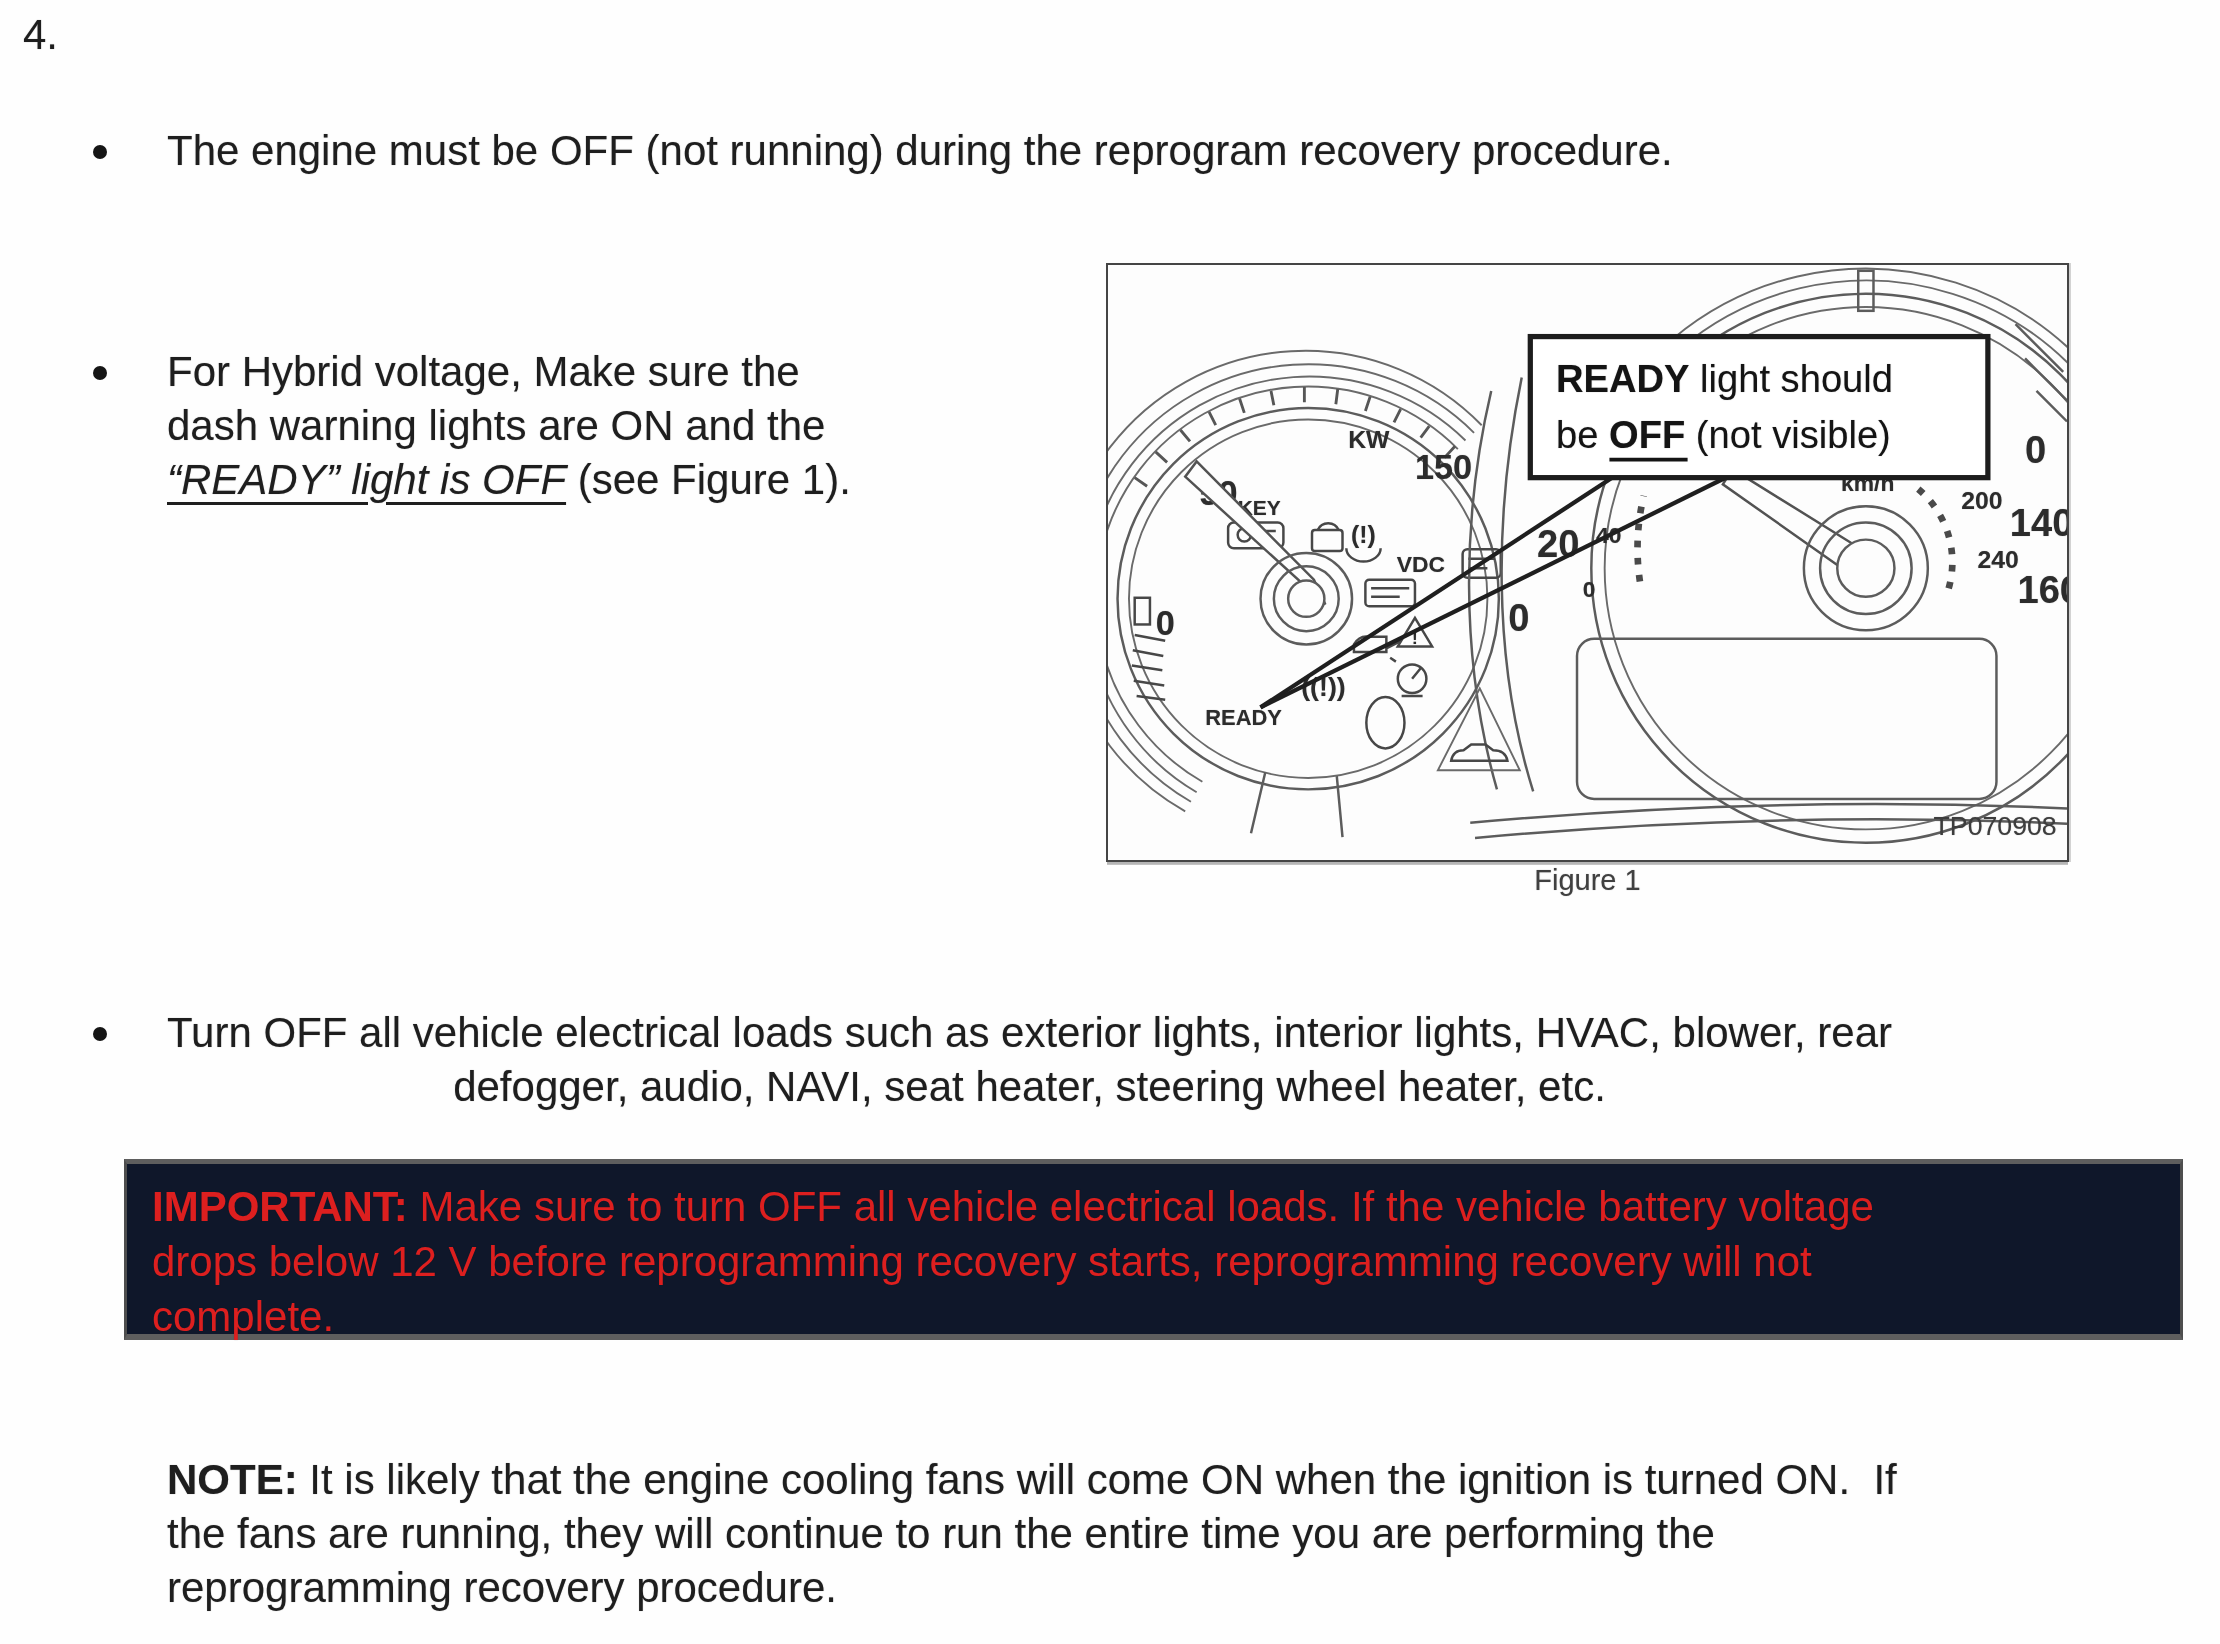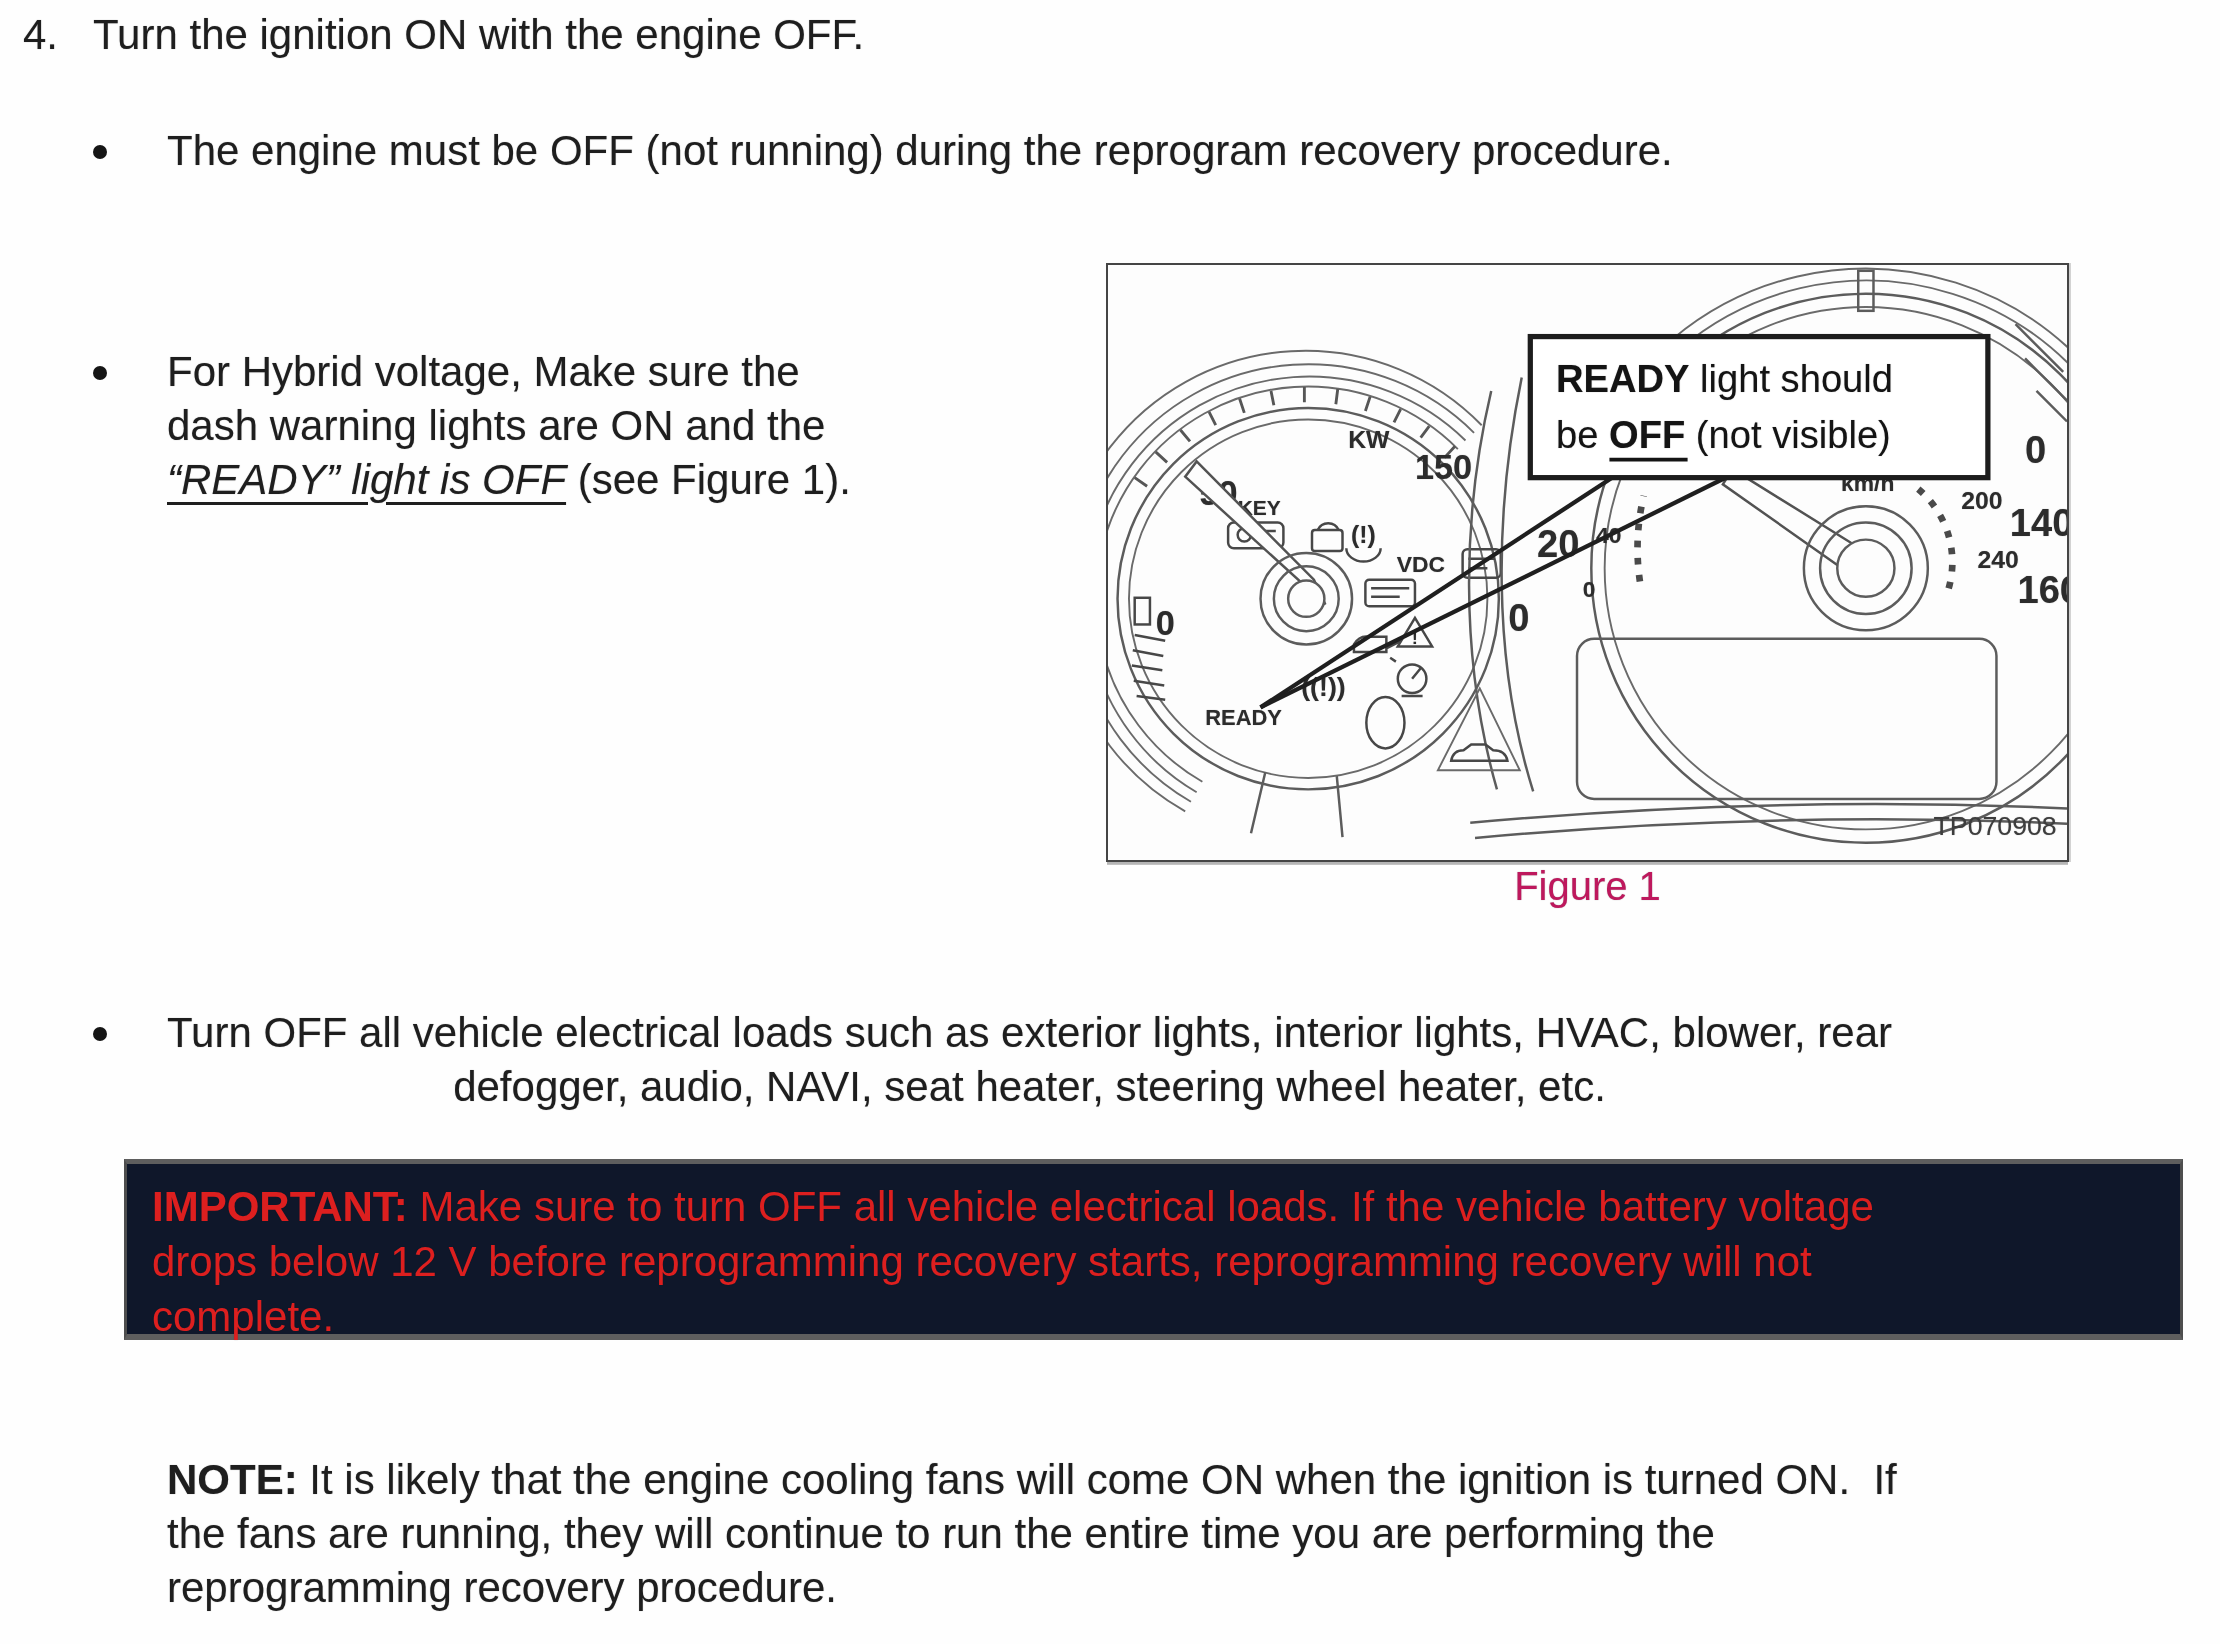--- a/index.html
+++ b/index.html
@@ -22,21 +22,21 @@
     text-underline-offset:7.6px;
     font-style:italic;
   }
   .figure-frame {
     position:absolute; left:1106px; top:263px; width:963px; height:599px;
     border:2.9px solid #454545; background:#fdfdfd;
     box-shadow:0 3.8px 0 -1px #b5b5b5, 1.9px 0 0 0 #cfcfcf;
   }
   .figure-caption {
     position:absolute; left:1106px; top:864px; width:963px;
-    text-align:center; font-size:40px; color:#be185d;
+    text-align:center; font-size:29px; color:#404040;
   }
   .important-box {
     position:absolute; left:124px; top:1159px; width:2059px; height:181px;
     border:3.8px solid #4e4e4e; border-top:5.7px solid #5e5e5e; border-bottom:6.7px solid #5e5e5e;
     background:#0f172a; padding:15px 0 0 25px; color:#dd1f1f;
   }
   .important-box .body-text { line-height:55px; }
   b { font-weight:bold; }
   svg text { font-family:"Liberation Sans", sans-serif; }
   .gl  { fill:none; stroke:#6a6a6a; stroke-width:2; }
@@ -50,21 +50,20 @@
   .ldr { stroke:#1f1f1f; stroke-width:4.5; }
   .co-box { fill:#ffffff; stroke:#1d1d1d; stroke-width:5.5; }
   .co-txt { font-size:40px; fill:#141414; }
 </style>
 </head>
 <body>
 
 <div class="page">
 
   <div class="abs body-text" style="left:23px; top:7.6px;">4.</div>
-  <div class="abs body-text" style="left:93px; top:7.6px;">Turn the ignition ON with the engine OFF.</div>
 
   <span class="dot" style="left:93px; top:145px;"></span>
   <div class="abs body-text" style="left:167px; top:124px;">The engine must be OFF (not running) during the reprogram recovery procedure.</div>
 
   <span class="dot" style="left:93px; top:366px;"></span>
   <div class="abs body-text" style="left:167px; top:345px;">
     <div>For Hybrid voltage, Make sure the</div>
     <div>dash warning lights are ON and the</div>
     <div><span class="uline">“READY” light is OFF</span><span>&nbsp;(see Figure 1).</span></div>
   </div>

